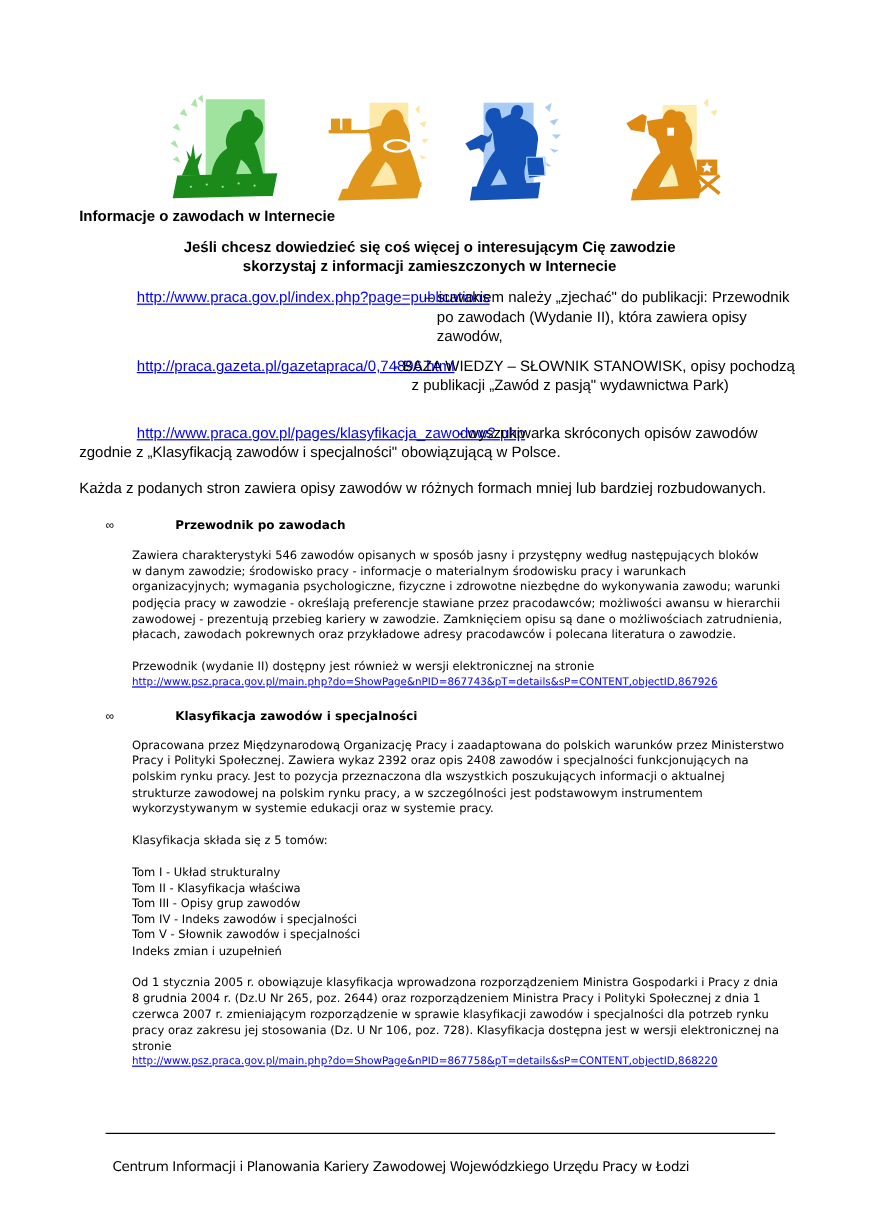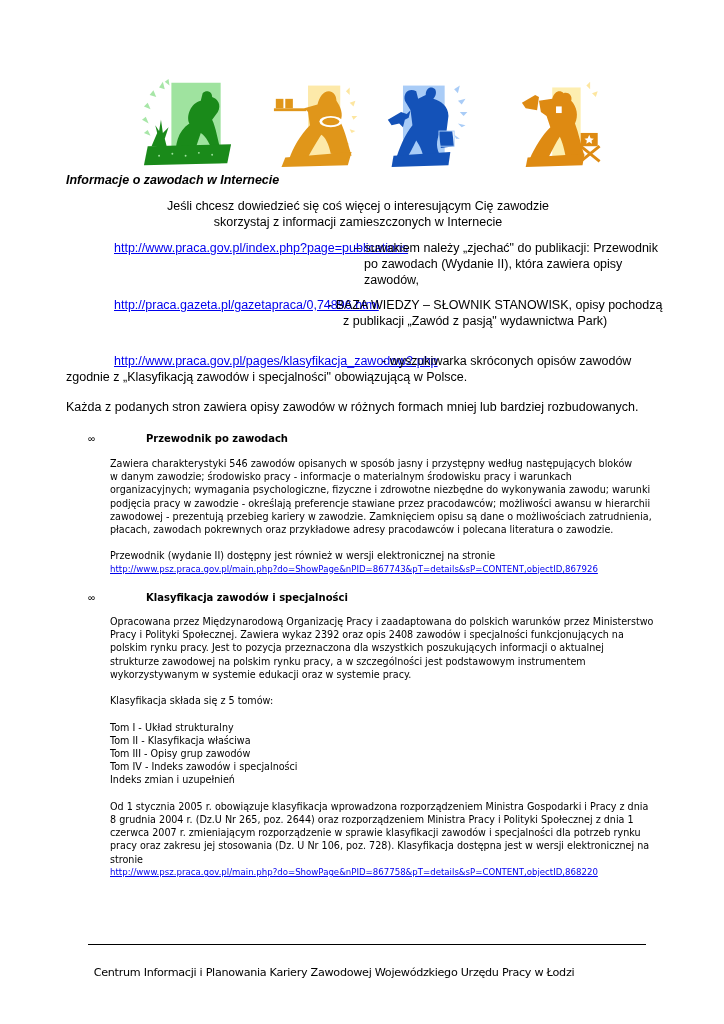--- a/index.html
+++ b/index.html
@@ -3,22 +3,22 @@
   <meta charset="utf-8">
   <style>
     * { box-sizing: border-box; margin: 0; padding: 0; }
     html, body { width: 724px; height: 1024px; background: #ffffff; overflow: hidden; }
     body { position: relative; font-family: "Liberation Sans", sans-serif; color: #000; }
 
     .icons { position: absolute; top: 78px; left: 0; width: 724px; height: 92px; }
     .icon { position: absolute; top: 0; width: 95px; height: 90px; }
     .icon svg { width: 100%; height: 100%; }
 
-    .heading { position: absolute; left: 66px; top: 173px; font-size: 12.5px; font-weight: bold; font-style: italic; }
-    .subtitle { position: absolute; left: 0; width: 716px; top: 198px; text-align: center; font-size: 12.5px; font-weight: normal; line-height: 16px; }
+    .heading { position: absolute; left: 66px; top: 173px; font-size: 12.5px; font-weight: bold; }
+    .subtitle { position: absolute; left: 0; width: 716px; top: 198px; text-align: center; font-size: 12.5px; font-weight: bold; line-height: 16px; }
 
     a { color: #0000ee; text-decoration: underline; }
 
     .arial { font-size: 12.5px; line-height: 16px; }
     .linkrow { position: absolute; left: 66px; }
     .linkrow .lnk { position: absolute; left: 0; top: 0; white-space: nowrap; padding-left: 48px; }
     .linkrow .desc { position: absolute; top: 0; white-space: nowrap; }
     .linkrow .desc2 { position: absolute; white-space: nowrap; }
 
     .para { position: absolute; left: 66px; width: 600px; font-size: 12.5px; line-height: 16px; }
@@ -172,20 +172,21 @@
   <span class="line">polskim rynku pracy. Jest to pozycja przeznaczona dla wszystkich poszukujących informacji o aktualnej</span>
   <span class="line">strukturze zawodowej na polskim rynku pracy, a w szczególności jest podstawowym instrumentem</span>
   <span class="line">wykorzystywanym w systemie edukacji oraz w systemie pracy.</span>
   <span class="line">&nbsp;</span>
   <span class="line">Klasyfikacja składa się z 5 tomów:</span>
   <span class="line">&nbsp;</span>
   <span class="line">Tom I - Układ strukturalny</span>
   <span class="line">Tom II - Klasyfikacja właściwa</span>
   <span class="line">Tom III - Opisy grup zawodów</span>
   <span class="line">Tom IV - Indeks zawodów i specjalności</span>
+  <span class="line">Tom V - Słownik zawodów i specjalności</span>
   <span class="line">Indeks zmian i uzupełnień</span>
   <span class="line">&nbsp;</span>
   <span class="line">Od 1 stycznia 2005 r. obowiązuje klasyfikacja wprowadzona rozporządzeniem Ministra Gospodarki i Pracy z dnia</span>
   <span class="line">8 grudnia 2004 r. (Dz.U Nr 265, poz. 2644) oraz rozporządzeniem Ministra Pracy i Polityki Społecznej z dnia 1</span>
   <span class="line">czerwca 2007 r. zmieniającym rozporządzenie w sprawie klasyfikacji zawodów i specjalności dla potrzeb rynku</span>
   <span class="line">pracy oraz zakresu jej stosowania (Dz. U Nr 106, poz. 728). Klasyfikacja dostępna jest w wersji elektronicznej na</span>
   <span class="line">stronie</span>
   <a class="line" href="#">http://www.psz.praca.gov.pl/main.php?do=ShowPage&amp;nPID=867758&amp;pT=details&amp;sP=CONTENT,objectID,868220</a>
 </div>
 

